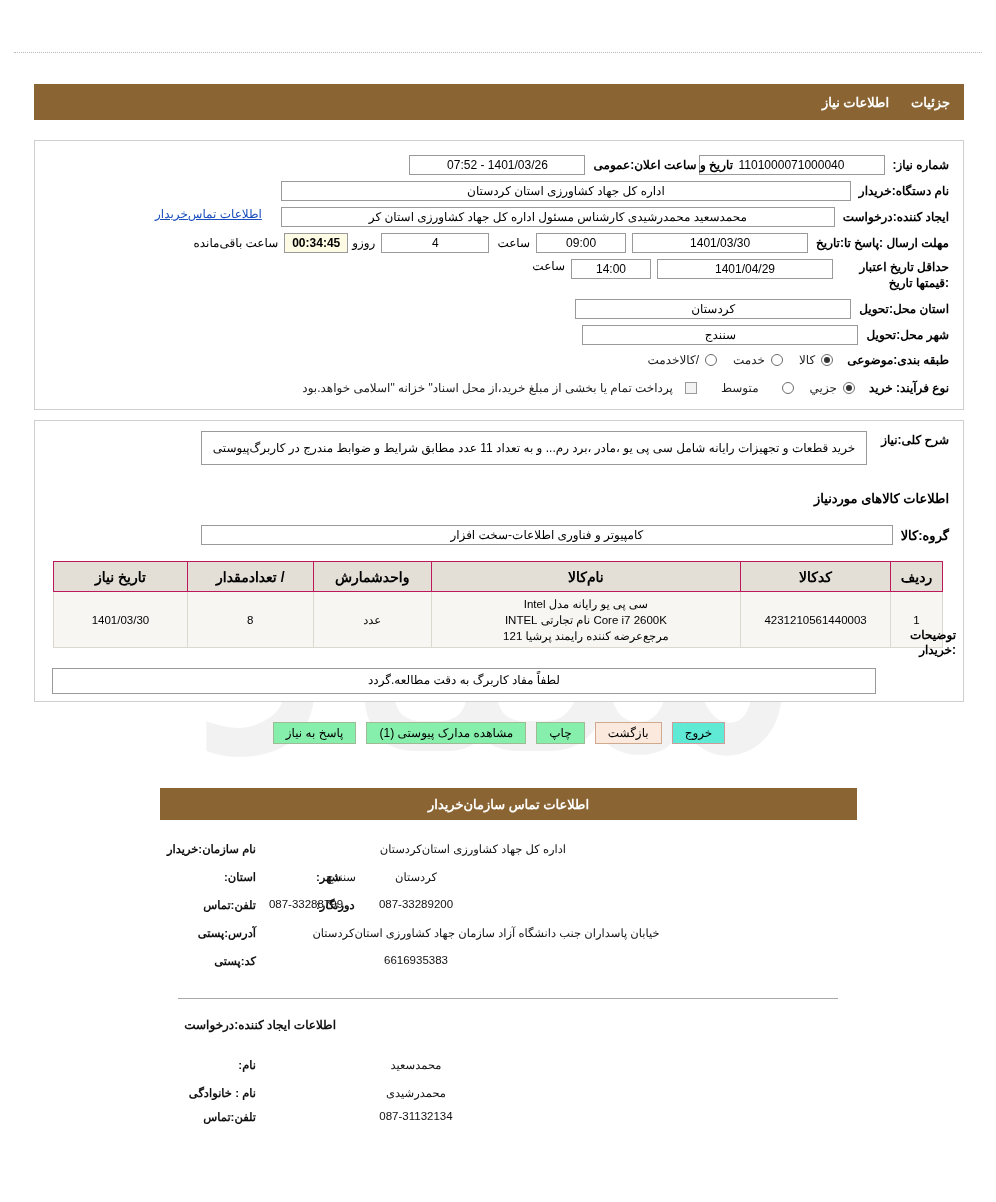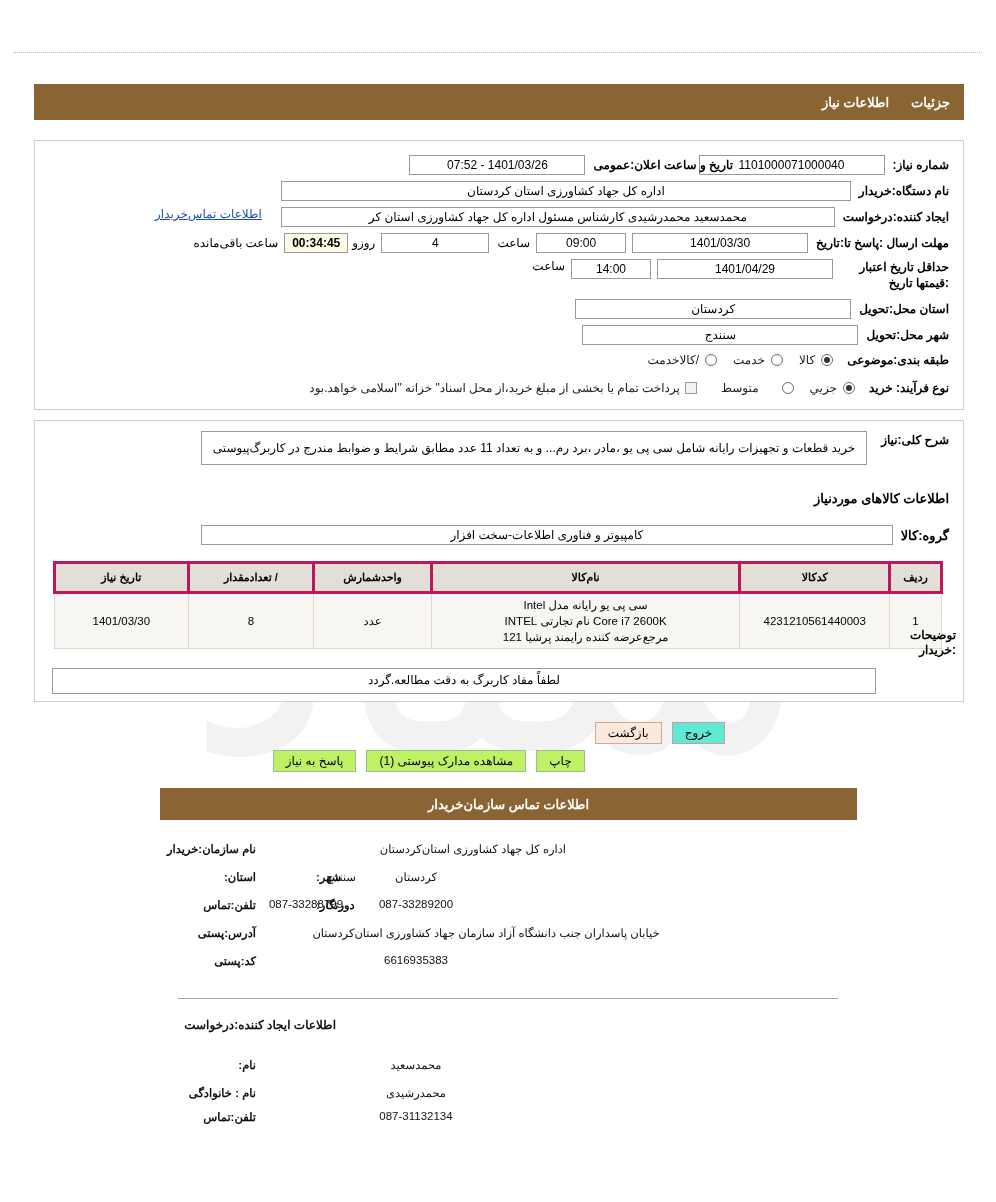--- a/index.html
+++ b/index.html
@@ -141,25 +141,25 @@
   }
 
   
   table.goods {
     position: absolute;
     border-collapse: collapse;
     font-size: 11.5px;
   }
   table.goods th {
     background: #e3ded6;
-    border: 3px solid #be185d;
+    border: 1px solid #be185d;
     font-weight: bold;
     height: 30px;
     color: #000;
-    font-size: 11px;
+    font-size: 14px;
     padding: 0 4px;
   }
   table.goods td {
     background: #f7f6f3;
     border: 1px solid #ddd8cf;
     height: 56px;
     text-align: center;
     color: #000;
     padding: 2px 4px;
     line-height: 16px;
@@ -180,21 +180,21 @@
     border: 1px solid #9a9a9a;
     background: #fbfbfb;
     font-size: 12px;
     height: 22px;
     line-height: 20px;
     padding: 0 12px;
     color: #000;
     cursor: pointer;
     white-space: nowrap;
   }
-  .btn.green { background: #bef264; border-color: #9fbb95; margin-top: 28px; }
+  .btn.green { background: #86efac; border-color: #9fbb95; }
   .btn.red { background: #5eead4; border-color: #cf9c9c; }
   .btn.orange { background: #fbe9dd; border-color: #d0a98e; }
 
   
   .sec-bar {
     position: absolute;
     top: 788px; left: 160px;
     width: 697px; height: 32px;
     background: #8a6432;
     color: #fff;
@@ -291,21 +291,21 @@
         <span style="margin-right:6px;">/کالاخدمت</span>
       </div>
 
       <div class="row" style="top:240px; right:14px;">
         <span class="lbl">نوع فرآیند: خرید</span>
         <span class="radio on" style="margin-right:14px;"></span>
         <span style="margin-right:6px;">جزيي</span>
         <span class="radio" style="margin-right:16px;"></span>
         <span style="margin-right:23px;">متوسط</span>
         <span class="chk" style="margin-right:24px;"></span>
-        <span style="margin-right:5px;">پرداخت تمام یا بخشی از مبلغ خرید،از محل اسناد" خزانه "اسلامی خواهد.بود</span>
+        <span style="margin-right:12px;">پرداخت تمام یا بخشی از مبلغ خرید،از محل اسناد" خزانه "اسلامی خواهد.بود</span>
       </div>
     </div>
 
     <div class="panel" id="panel-goods">
       <div class="row" style="top:12px; right:14px;">
         <span class="lbl">شرح کلی:نیاز</span>
       </div>
       <div class="need-box" style="top:10px; right:96px; left:166px;">خرید قطعات و تجهیزات رایانه شامل سی پی یو ،مادر ،برد رم... و به تعداد 11 عدد مطابق شرایط و ضوابط مندرج در کاربرگ‌پیوستی</div>
 
       <div class="row" style="top:70px; right:14px;">

